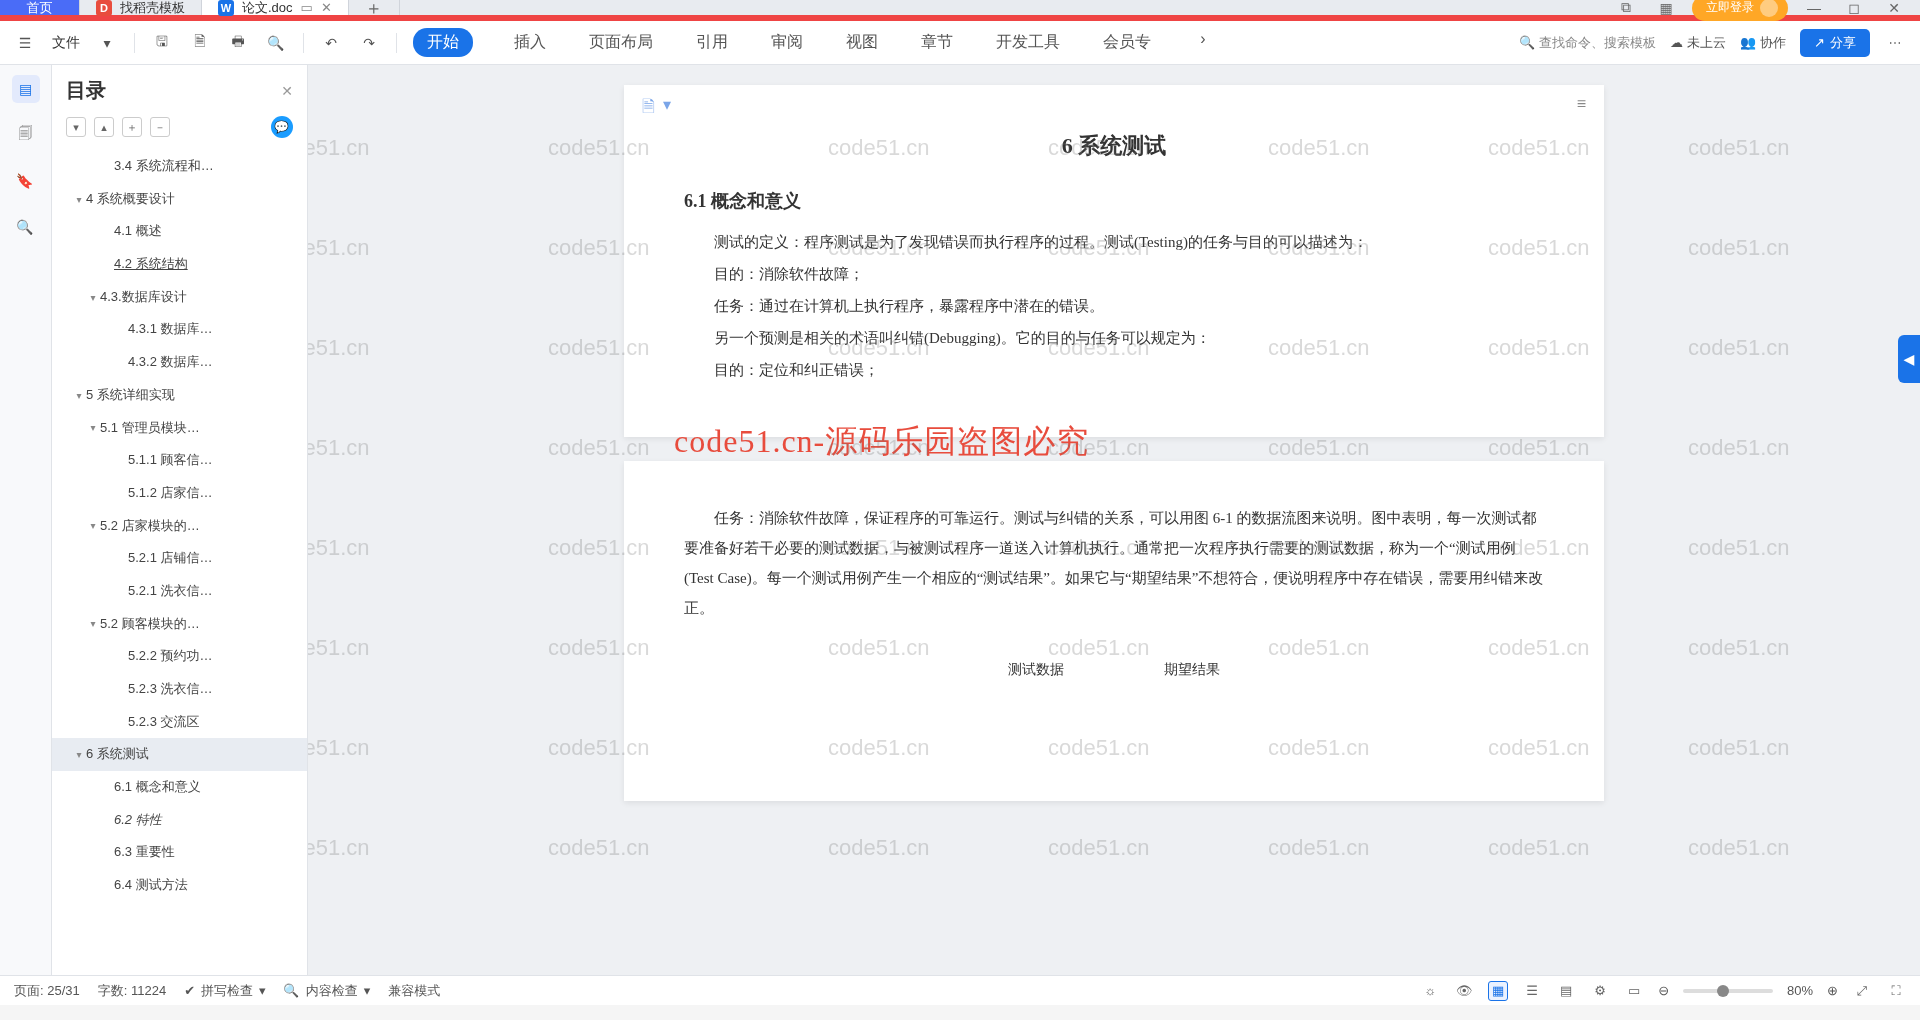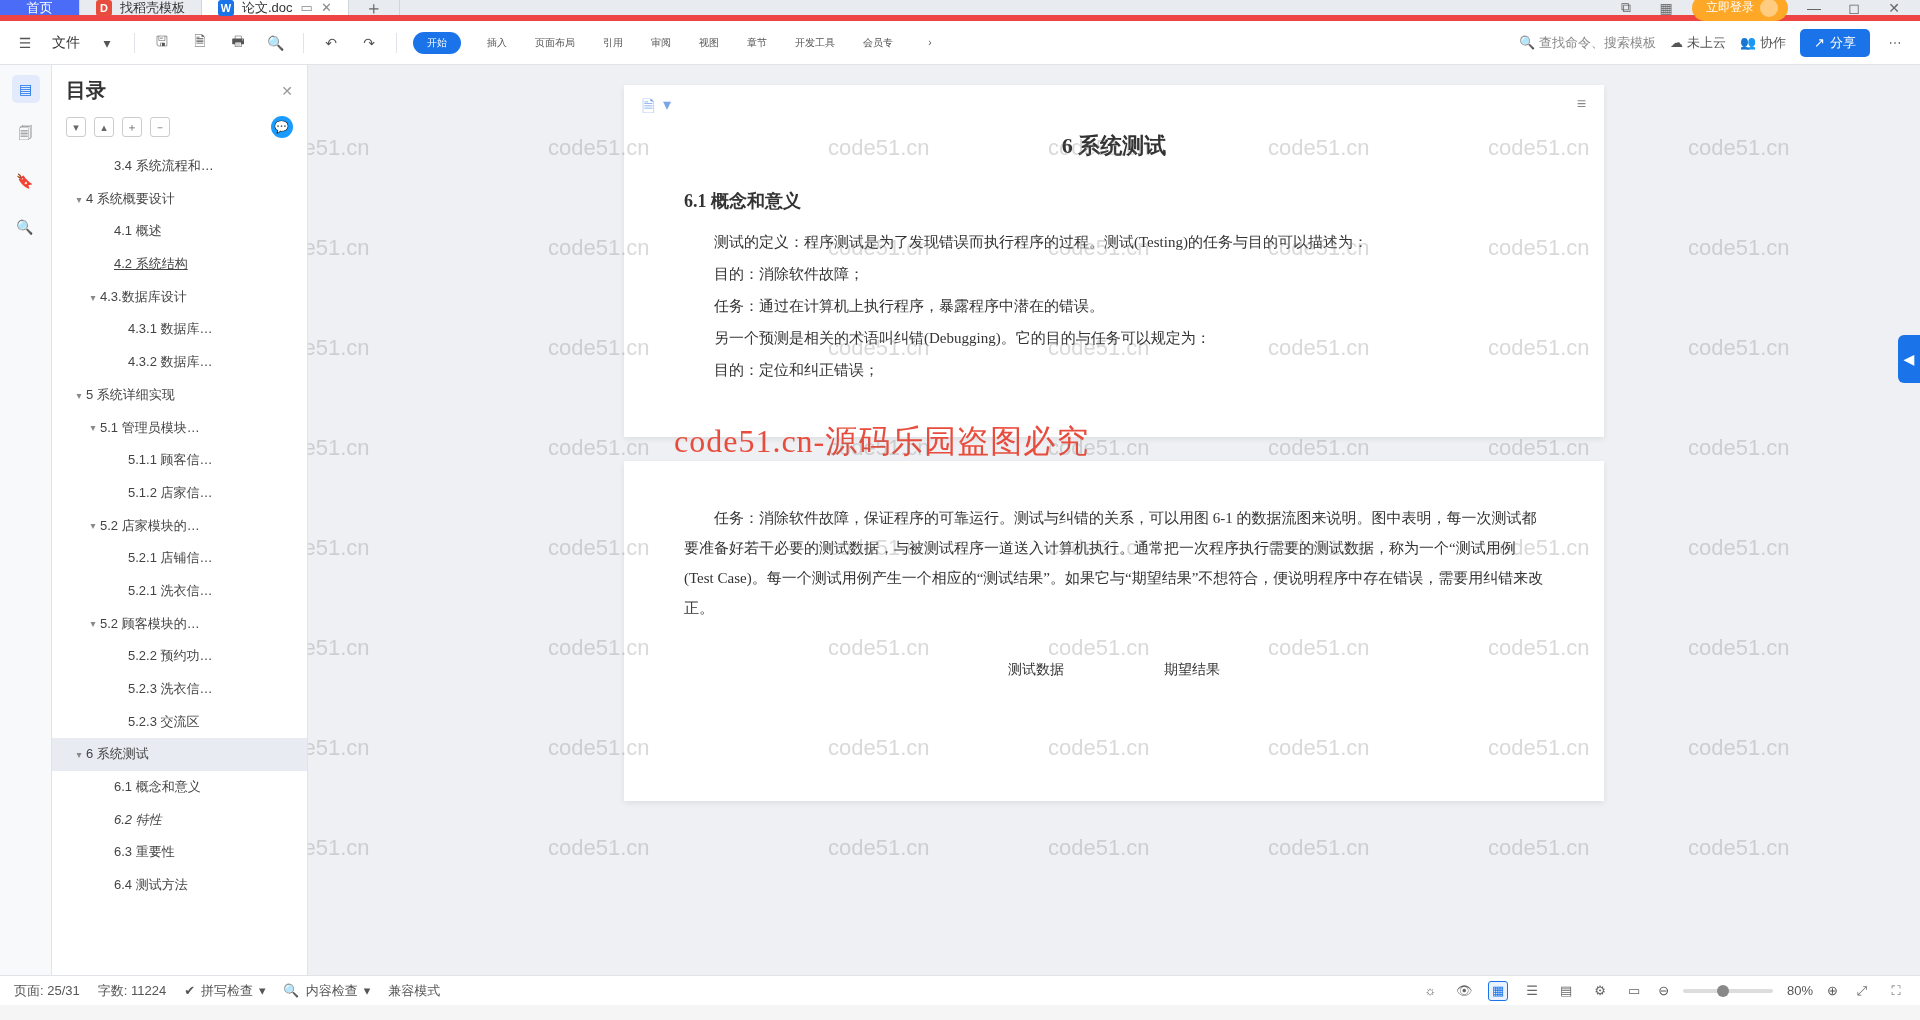--- a/index.html
+++ b/index.html
@@ -14,21 +14,21 @@
 .tab .ico-w{background:#1a73e8;color:#fff;border-radius:3px;font-size:11px;font-weight:bold}
 .tab .extra{margin-left:auto;display:flex;gap:8px;color:#888}
 .tab-add{min-width:40px;justify-content:center;color:#666;font-size:18px}
 .tabbar-right{margin-left:auto;display:flex;align-items:center;gap:12px;padding:0 12px}
 .login-pill{background:#ffa726;color:#fff;padding:4px 10px 4px 14px;border-radius:14px;display:flex;align-items:center;gap:6px;font-size:12px}
 .avatar-c{width:18px;height:18px;border-radius:50%;background:#ffcc80;display:inline-block}
 .winbtn{width:28px;text-align:center;color:#666;font-size:14px;cursor:pointer}
 .toolbar{height:44px;background:#fff;display:flex;align-items:center;padding:0 14px;gap:16px;border-bottom:1px solid #e0e3e8}
 .tb-ico{display:inline-flex;align-items:center;justify-content:center;width:22px;height:22px;color:#555;cursor:pointer}
 .tb-sep{width:1px;height:20px;background:#e0e3e8}
-.menu-group{display:flex;gap:24px;font-size:10px;color:#555}
+.menu-group{display:flex;gap:39px;font-size:16px;color:#555}
 .menu-item{cursor:pointer;padding:4px 2px}
 .menu-active{background:#1a73e8;color:#fff;padding:4px 14px;border-radius:14px}
 .toolbar-right{margin-left:auto;display:flex;align-items:center;gap:14px;font-size:13px;color:#555}
 .share-btn{background:#1a73e8;color:#fff;padding:5px 14px;border-radius:5px;display:flex;align-items:center;gap:5px}
 .collab{display:flex;align-items:center;gap:4px}
 .cloud{display:flex;align-items:center;gap:4px}
 .search-cmd{color:#888;font-size:13px}
 .main{display:flex;height:calc(1020px - 36px - 44px - 30px)}
 .leftrail{width:52px;background:#f8f9fb;border-right:1px solid #e0e3e8;display:flex;flex-direction:column;align-items:center;padding-top:10px;gap:18px}
 .leftrail .ri{width:28px;height:28px;display:flex;align-items:center;justify-content:center;color:#666;cursor:pointer;border-radius:5px}

